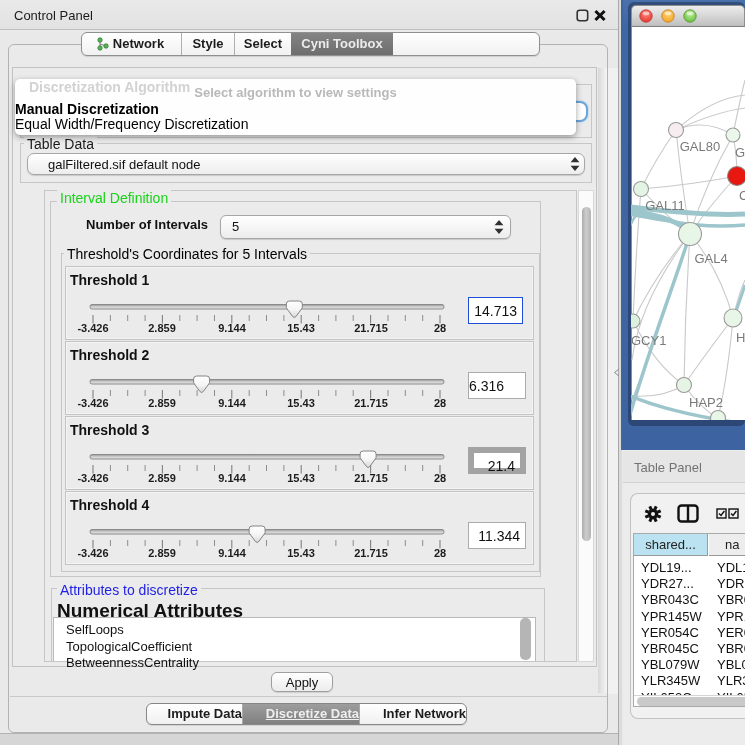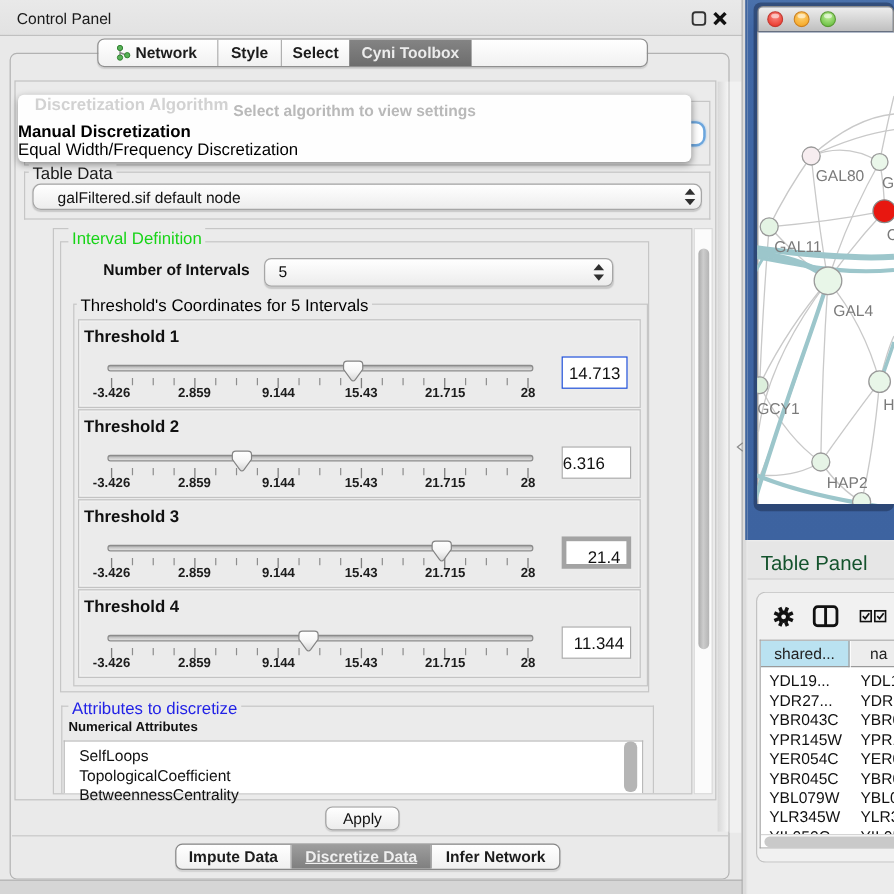--- a/index.html
+++ b/index.html
@@ -173,21 +173,21 @@
       <line x1="357.7" y1="21" x2="357.7" y2="27" stroke="#8d8d8d" stroke-width="1"></line>
       <line x1="375.0" y1="21" x2="375.0" y2="29.5" stroke="#808080" stroke-width="1.1"></line>
 <path transform="translate(303.1,12.8)" d="M -8,1 L -8,-2.8 Q -8,-5.8 -5,-5.8 L 5,-5.8 Q 8,-5.8 8,-2.8 L 8,1 L 1.8,9.6 Q 0,11.8 -1.8,9.6 Z" fill="url(#thT416)" stroke="#848484" stroke-width="1"></path>
 </svg>
 <div style="position:absolute;left:58px;top:472px;width:70px;text-align:center;font-size:11px;font-weight:bold;color:#1c1c1c;">-3.426</div>
     <div style="position:absolute;left:127px;top:472px;width:70px;text-align:center;font-size:11px;font-weight:bold;color:#1c1c1c;">2.859</div>
     <div style="position:absolute;left:197px;top:472px;width:70px;text-align:center;font-size:11px;font-weight:bold;color:#1c1c1c;">9.144</div>
     <div style="position:absolute;left:266px;top:472px;width:70px;text-align:center;font-size:11px;font-weight:bold;color:#1c1c1c;">15.43</div>
     <div style="position:absolute;left:336px;top:472px;width:70px;text-align:center;font-size:11px;font-weight:bold;color:#1c1c1c;">21.715</div>
     <div style="position:absolute;left:405px;top:472px;width:70px;text-align:center;font-size:11px;font-weight:bold;color:#1c1c1c;">28</div>
-<div style="position:absolute;left:468px;top:447px;width:58px;height:27px;background:#fff;border:4px solid #a3a3a3;font-size:14px;color:#111;text-align:right;padding:0 5px 0 0;line-height:27px;">21.4</div>
+<div style="position:absolute;left:468px;top:447px;width:58px;height:27px;background:#fff;border:6px solid #a3a3a3;font-size:14px;color:#111;text-align:right;padding:0 5px 0 0;line-height:27px;">21.4</div>
 <div style="position:absolute;left:65px;top:491px;width:469px;height:74px;border:1px solid #c3c3c3;box-shadow:inset 0 0 0 1px #f4f4f4;"></div>
 <div style="position:absolute;left:70px;top:497px;font-size:14px;font-weight:bold;color:#111;">Threshold 4</div>
 <svg style="position:absolute;left:65px;top:519px;" width="469" height="34" viewBox="0 0 469 34">
 <defs>
         <linearGradient id="trT491" x1="0" y1="0" x2="0" y2="1">
           <stop offset="0" stop-color="#8f8f8f"></stop>
           <stop offset="0.4" stop-color="#c6c6c6"></stop>
           <stop offset="1" stop-color="#e9e9e9"></stop>
         </linearGradient>
 <linearGradient id="thT491" x1="0" y1="0" x2="0" y2="1">
@@ -222,27 +222,27 @@
 </svg>
 <div style="position:absolute;left:58px;top:547px;width:70px;text-align:center;font-size:11px;font-weight:bold;color:#1c1c1c;">-3.426</div>
     <div style="position:absolute;left:127px;top:547px;width:70px;text-align:center;font-size:11px;font-weight:bold;color:#1c1c1c;">2.859</div>
     <div style="position:absolute;left:197px;top:547px;width:70px;text-align:center;font-size:11px;font-weight:bold;color:#1c1c1c;">9.144</div>
     <div style="position:absolute;left:266px;top:547px;width:70px;text-align:center;font-size:11px;font-weight:bold;color:#1c1c1c;">15.43</div>
     <div style="position:absolute;left:336px;top:547px;width:70px;text-align:center;font-size:11px;font-weight:bold;color:#1c1c1c;">21.715</div>
     <div style="position:absolute;left:405px;top:547px;width:70px;text-align:center;font-size:11px;font-weight:bold;color:#1c1c1c;">28</div>
 <div style="position:absolute;left:468px;top:522px;width:58px;height:27px;background:#fff;border:1px solid #ababab;font-size:14px;color:#111;text-align:right;padding:0 5px 0 0;line-height:27px;">11.344</div>
 <div class="abs" style="left:51px;top:588px;width:494px;height:73px;border:1px solid #c6c6c6;border-bottom:none;"></div>
 <div class="abs" style="left:57px;top:582px;padding:0 3px;font-size:14px;color:#2222e6;background:#ebebeb;">Attributes to discretize</div>
-<div class="abs" style="left:57px;top:600px;font-size:11px;font-weight:bold;color:#111;">Numerical Attributes</div>
+<div class="abs" style="left:57px;top:600px;font-size:19px;font-weight:bold;color:#111;">Numerical Attributes</div>
 <div class="abs" style="left:53px;top:617px;width:483px;height:44px;background:#fff;border:1px solid #b9b9b9;border-bottom:none;"></div>
 <div class="abs" style="left:66px;top:622px;font-size:13px;color:#111;line-height:16.5px;">SelfLoops<br>TopologicalCoefficient<br>BetweennessCentrality</div>
 <div class="abs" style="left:520px;top:618px;width:11px;height:42px;background:#b5b5b5;border-radius:5px;"></div>
 <div class="abs" style="left:271px;top:672px;width:62px;height:20px;background:linear-gradient(#ffffff,#ececec);border:1px solid #9f9f9f;border-radius:6px;font-size:13px;color:#111;text-align:center;line-height:19px;box-shadow:0 1px 1px rgba(0,0,0,0.12);">Apply</div>
 <div class="abs" style="left:10px;top:696px;width:597px;height:1px;background:#c9c9c9;"></div>
-<div class="abs" style="left:146px;top:703px;width:321px;height:22px;border:1px solid #878787;border-radius:6px;background:linear-gradient(#ffffff,#f0f0f0);box-shadow:0 1px 1px rgba(0,0,0,0.1);overflow:hidden;display:flex;font-size:13px;font-weight:bold;color:#1c1c1c;text-align:center;">
+<div class="abs" style="left:146px;top:703px;width:321px;height:22px;border:1px solid #878787;border-radius:6px;background:linear-gradient(#ffffff,#f0f0f0);box-shadow:0 1px 1px rgba(0,0,0,0.1);overflow:hidden;display:flex;font-size:13px;font-weight:bold;color:#1c1c1c;text-align:right;">
 <div style="width:96px;line-height:20px;border-right:1px solid #aaa;">Impute Data</div>
 <div style="width:116px;line-height:20px;background:linear-gradient(#9d9d9d,#7f7f7f);color:#efefef;text-decoration:underline;">Discretize Data</div>
 <div style="flex:1;line-height:20px;border-left:1px solid #aaa;">Infer Network</div>
 </div>
 <div class="abs" style="left:0;top:733px;width:619px;height:12px;background:#d6d6d6;border-top:1px solid #b2b2b2;"></div>
 <div class="abs" style="left:81px;top:32px;width:459px;height:24px;border:1px solid #8f8f8f;border-radius:6px;background:linear-gradient(#ffffff,#f1f1f1);box-shadow:0 1px 1px rgba(0,0,0,0.12);overflow:hidden;display:flex;font-size:13px;font-weight:bold;color:#1c1c1c;text-align:center;">
 <div style="width:100px;line-height:22px;border-right:1px solid #b0b0b0;padding-left:14px;">Network</div>
 <div style="width:53px;line-height:22px;border-right:1px solid #b0b0b0;">Style</div>
 <div style="width:56px;line-height:22px;">Select</div>
 <div style="width:102px;line-height:22px;background:linear-gradient(#848484,#6d6d6d);color:#ececec;">Cyni Toolbox</div>
@@ -355,21 +355,21 @@
 <text x="88" y="236" text-anchor="middle">GAL4</text>
 <text x="8" y="318">GCY1</text>
 <text x="113" y="315">H</text>
 <text x="83" y="380" text-anchor="middle">HAP2</text>
 </g>
       </g>
 </svg>
 </div>
 <div class="abs" style="left:623px;top:450px;width:122px;height:295px;background:#ececec;">
 <div class="abs" style="left:0;top:1px;width:122px;height:32px;background:#e6e6e6;border-bottom:1px solid #d2d2d2;"></div>
-<div class="abs" style="left:11px;top:10px;font-size:17px;color:#14532d;">Table Panel</div>
+<div class="abs" style="left:11px;top:10px;font-size:13px;color:#737373;">Table Panel</div>
 <div class="abs" style="left:7px;top:43px;width:115px;height:226px;background:#f1f1f1;border:1px solid #c2c2c2;border-radius:8px 0 0 8px;border-right:none;"></div>
 <svg class="abs" style="left:21px;top:55px;" width="18" height="18" viewBox="0 0 18 18">
       <g fill="#111">
         <circle cx="9" cy="9" r="5.2"></circle>
         <line x1="13.4" y1="10.8" x2="16.7" y2="12.2" stroke="#111" stroke-width="3"></line>
         <line x1="10.8" y1="13.4" x2="12.2" y2="16.7" stroke="#111" stroke-width="3"></line>
         <line x1="7.2" y1="13.4" x2="5.8" y2="16.7" stroke="#111" stroke-width="3"></line>
         <line x1="4.6" y1="10.8" x2="1.3" y2="12.2" stroke="#111" stroke-width="3"></line>
         <line x1="4.6" y1="7.2" x2="1.3" y2="5.8" stroke="#111" stroke-width="3"></line>
         <line x1="7.2" y1="4.6" x2="5.8" y2="1.3" stroke="#111" stroke-width="3"></line>

